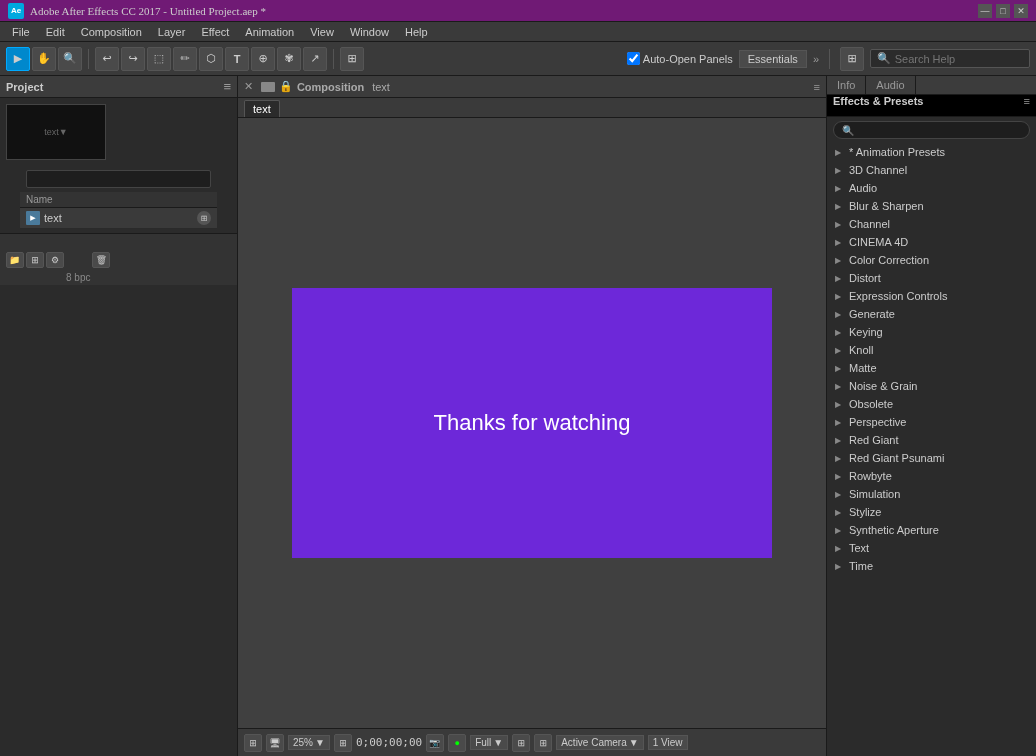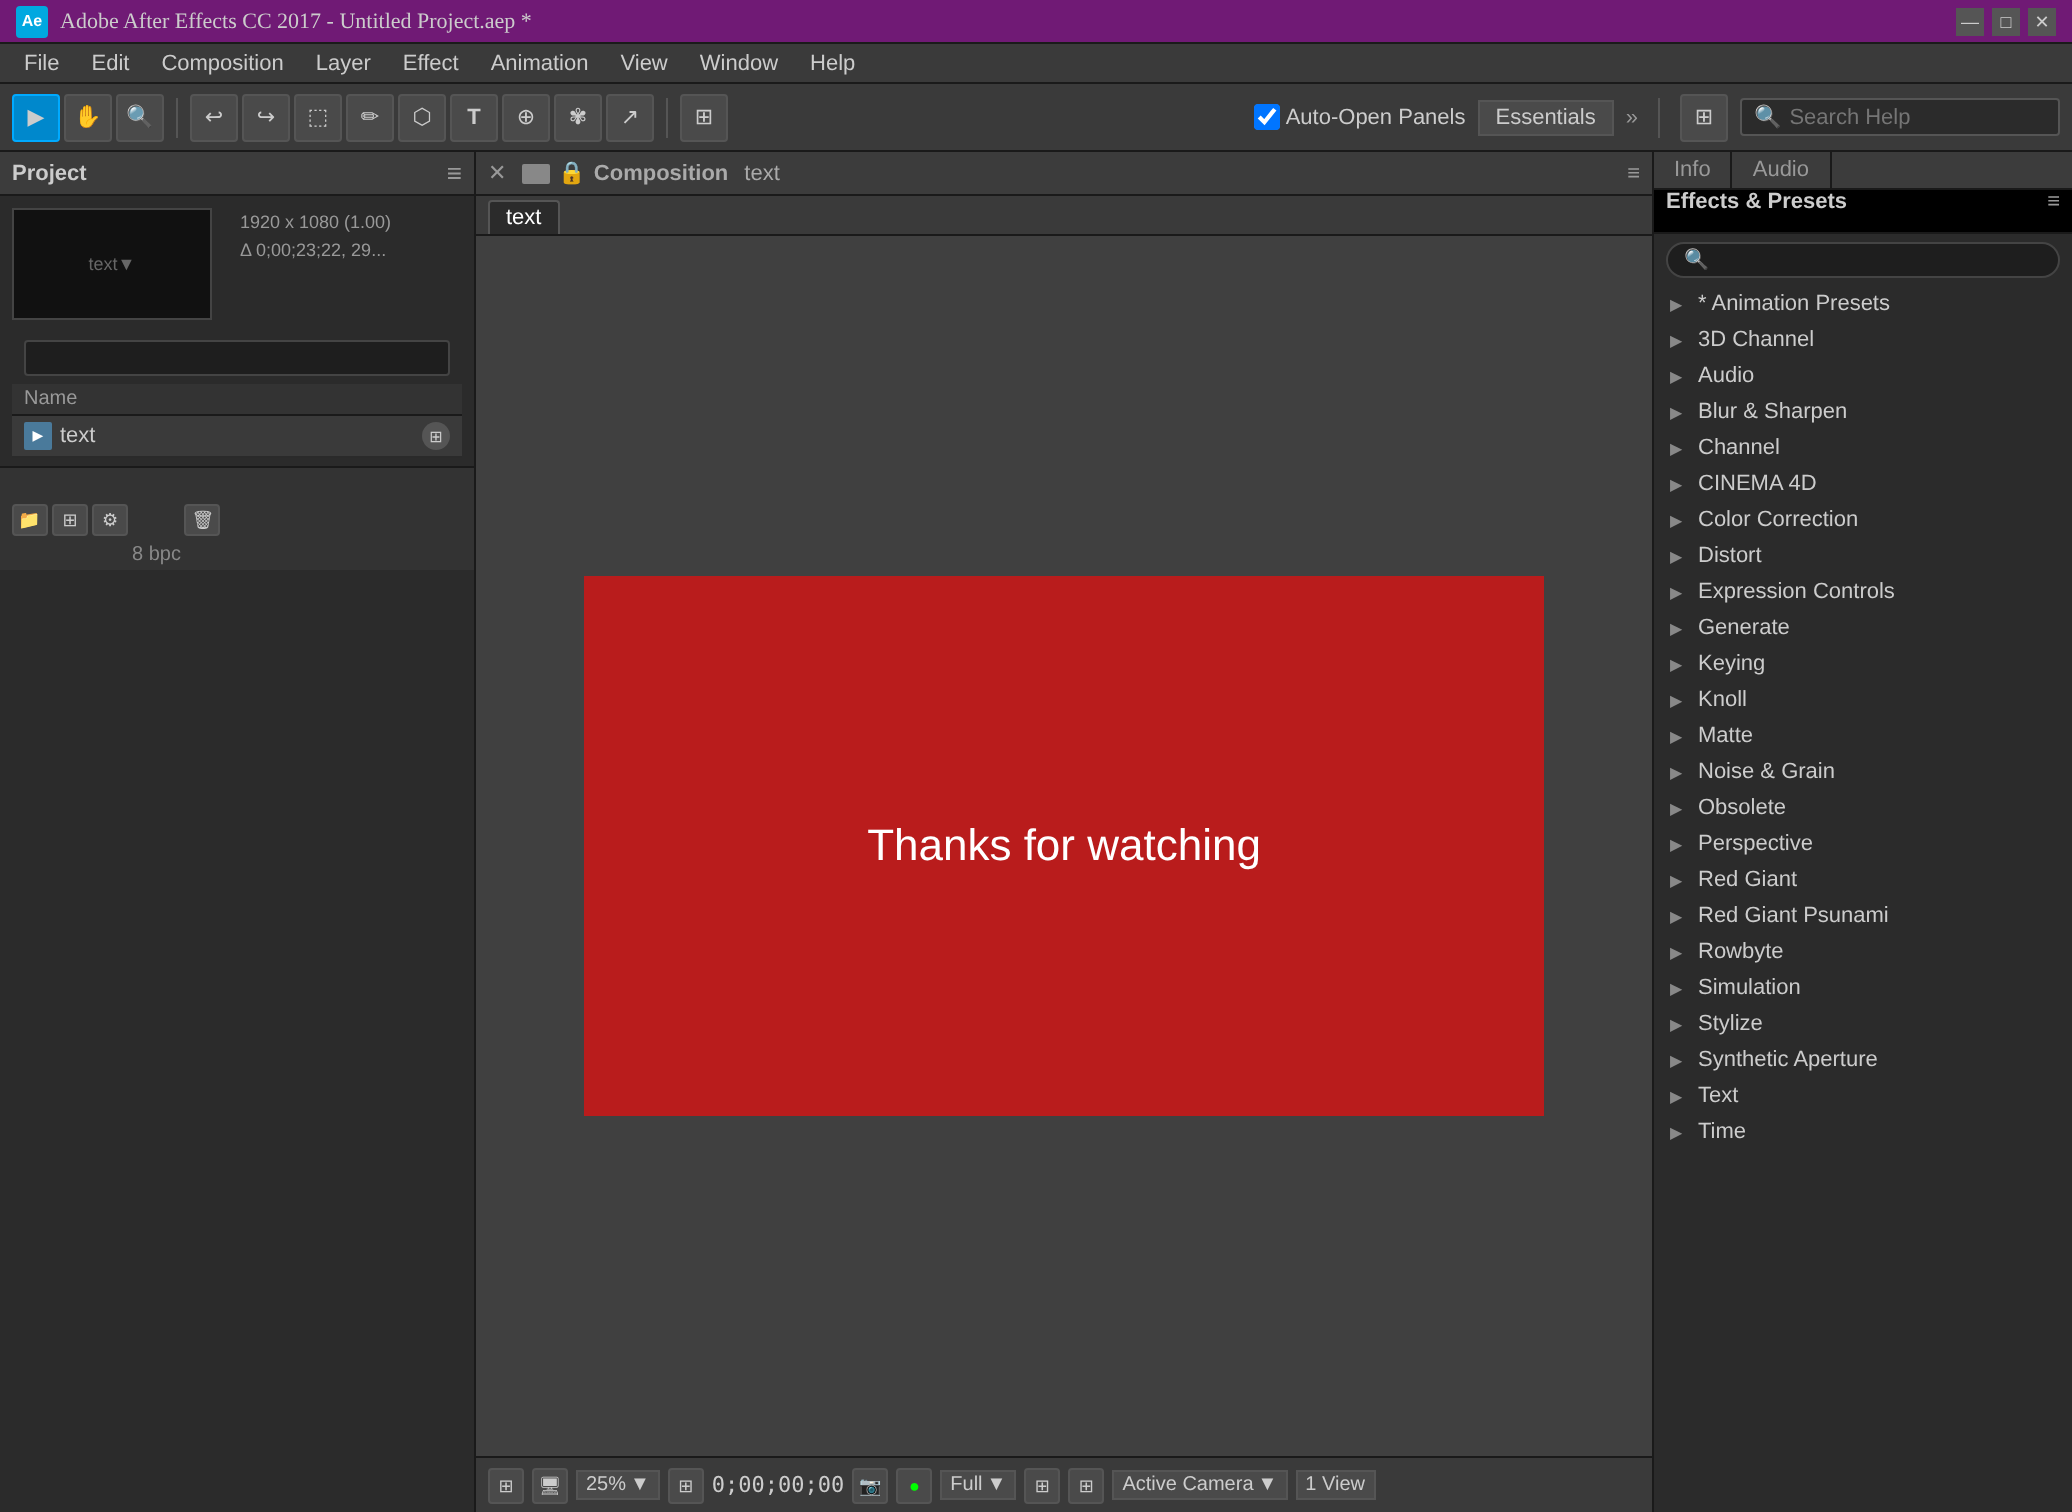--- a/index.html
+++ b/index.html
@@ -236,21 +236,21 @@
 
     
     #viewer {
       flex: 1;
       background: #404040;
       display: flex; align-items: center; justify-content: center;
       position: relative;
     }
     #comp-canvas {
       width: 480px; height: 270px;
-      background: #b91c1c;
+      background: #6d28d9;
       display: flex; align-items: center; justify-content: center;
     }
     .comp-text {
       color: white;
       font-size: 22px;
       font-family: Arial, sans-serif;
     }
 
     
     #viewer-controls {
@@ -417,27 +417,23 @@
     <div id="project-panel">
       <div class="panel-header">
         <span class="panel-title">Project</span>
         <span class="panel-menu-btn">≡</span>
       </div>
 
       <div style="display:flex; padding:6px;">
         <div class="project-thumbnail" style="width:100px;height:56px;background:#111;border:1px solid #444;display:flex;align-items:center;justify-content:center;">
           <span style="font-size:9px;color:#666;">text▼</span>
         </div>
-        <div class="project-info" style="margin-left:8px;">
-          <div>1920 x 1080 (1.00)</div>
-          <div>Δ 0;00;23;22, 29...</div>
-        </div>
-      </div>
-
-      <div style="padding:0 6px 4px;">
+      </div>
+
+      <div style="padding:0 20px 4px;">
         <input class="project-search" type="text" style="">
         <div class="project-list-header">
           <span>Name</span>
         </div>
         <div class="project-item">
           <div class="item-icon comp" style="display:flex;align-items:center;justify-content:center;">
             <span style="font-size:7px;color:white;">▶</span>
           </div>
           <span>text</span>
           <div style="margin-left:auto;width:14px;height:14px;background:#555;border-radius:50%;display:flex;align-items:center;justify-content:center;font-size:8px;color:#ccc;">⊞</div>

